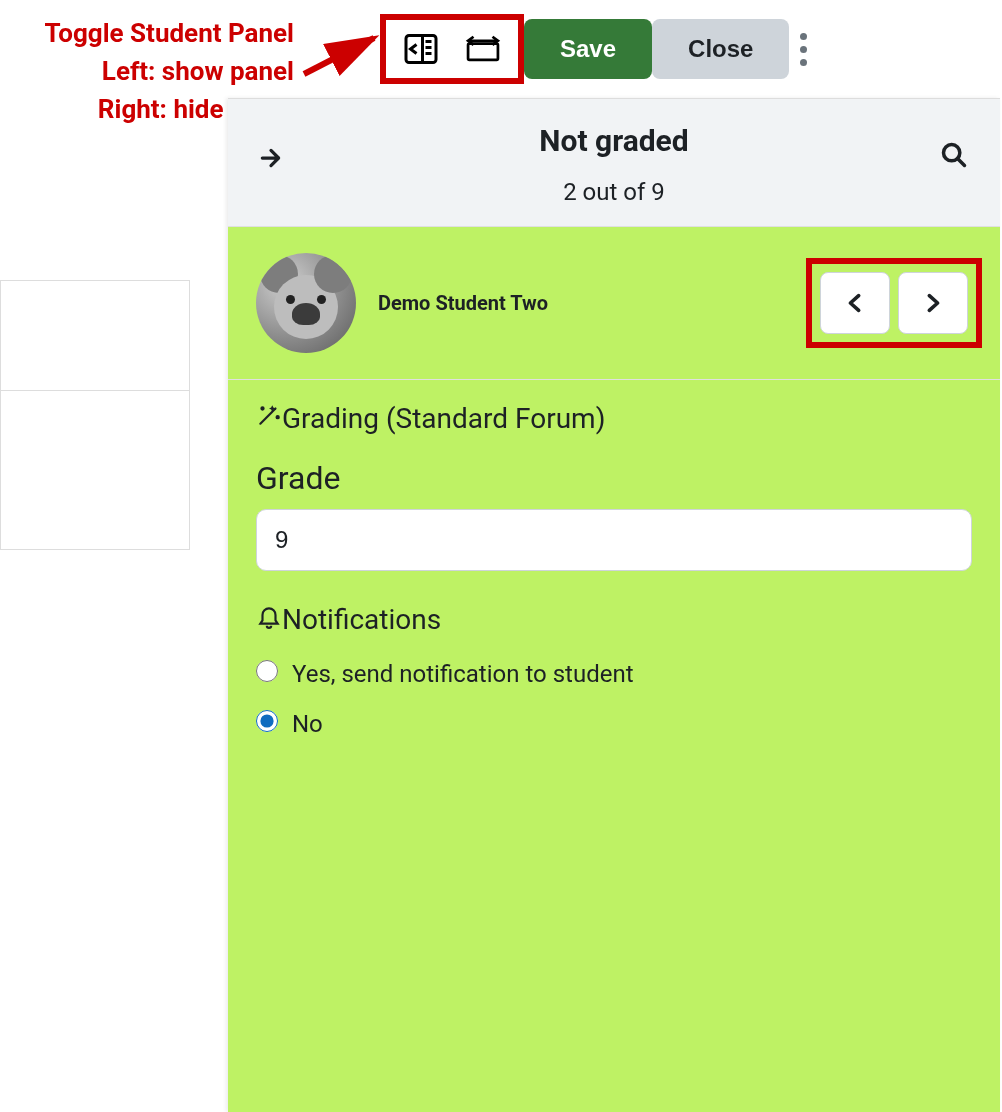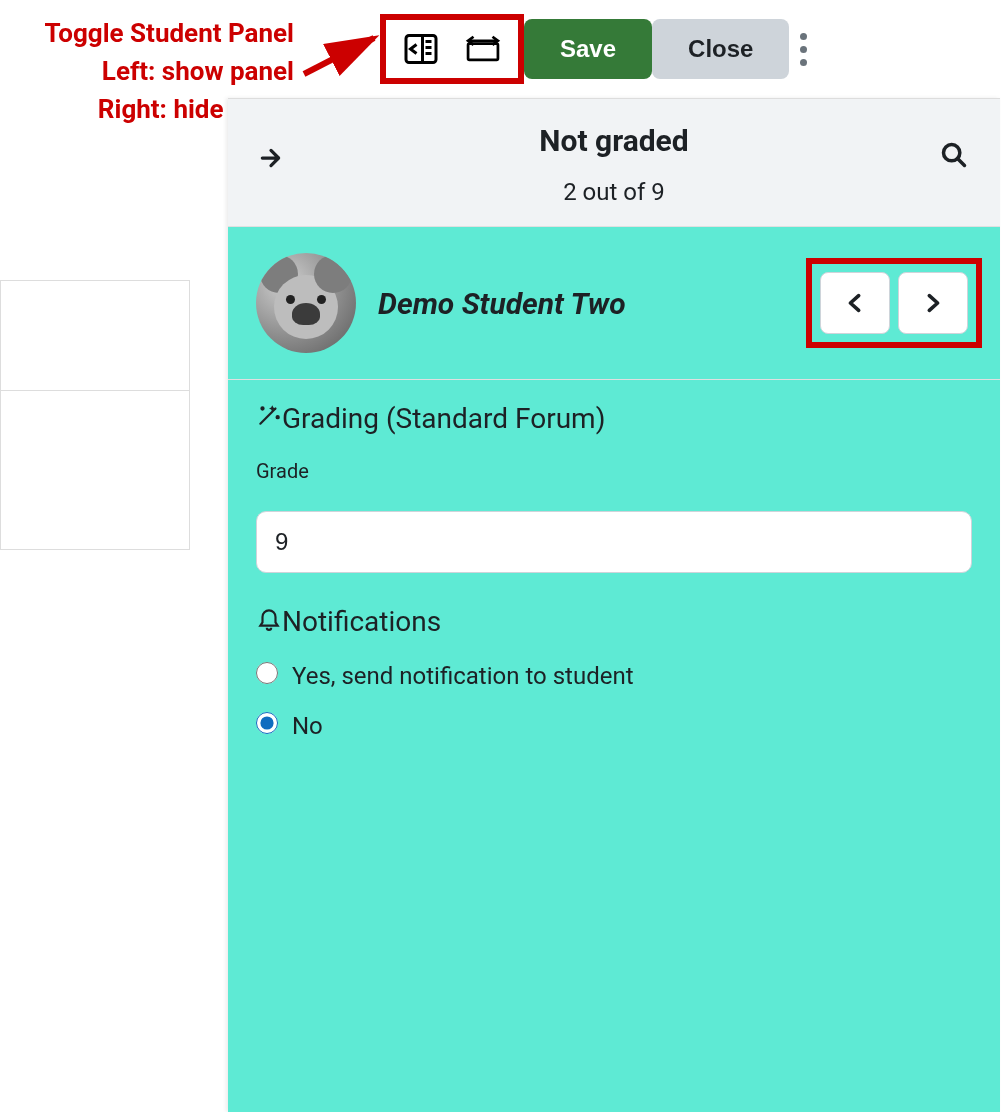--- a/index.html
+++ b/index.html
@@ -80,21 +80,21 @@
   
   .arrow-svg { position: absolute; pointer-events: none; }
 
   
   .panel {
     position: absolute;
     left: 228px;
     top: 98px;
     width: 772px;
     height: 1014px;
-    background: #5eead4;
+    background: #bef264;
     border-top: 1px solid #ddd;
     box-shadow: -2px 0 4px rgba(0,0,0,0.08);
   }
   .panel-header {
     background: #f1f3f5;
     padding: 24px 28px 20px 28px;
     position: relative;
     border-bottom: 1px solid #e0e0e0;
   }
   .collapse-arrow {
@@ -163,24 +163,23 @@
     border-radius: 50% 50% 40% 40%;
   }
   .avatar .eye {
     position: absolute;
     width: 9px; height: 9px; background: #222; border-radius: 50%;
     top: 42px;
   }
   .avatar .eye.l { left: 30px; }
   .avatar .eye.r { right: 30px; }
   .student-name {
-    font-size: 30px;
+    font-size: 20px;
     font-weight: 700;
     color: #1d2125;
-    font-style: italic;
   }
   .nav-buttons {
     position: absolute;
     right: 18px;
     display: flex;
     gap: 8px;
     border: 6px solid #cc0000;
     padding: 8px;
   }
   .nav-btn {
@@ -199,23 +198,23 @@
   }
   .section-heading {
     display: flex;
     align-items: center;
     font-size: 28px;
     font-weight: 400;
     color: #1d2125;
     margin-bottom: 24px;
   }
   .label {
-    font-size: 20px;
-    color: #1d2125;
-    margin-bottom: 28px;
+    font-size: 32px;
+    color: #1d2125;
+    margin-bottom: 12px;
   }
   .grade-input {
     width: 100%;
     padding: 16px 18px;
     font-size: 24px;
     border: 1px solid #ced4da;
     border-radius: 10px;
     color: #1d2125;
   }
   .help-text {

